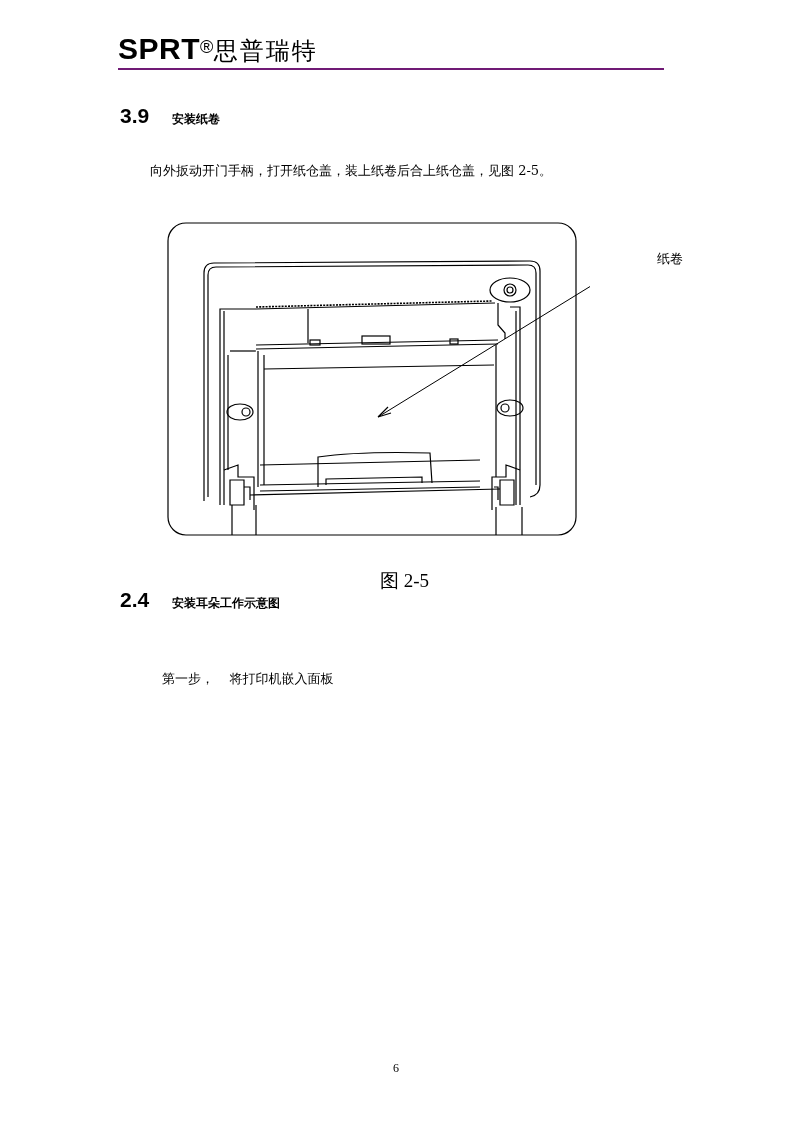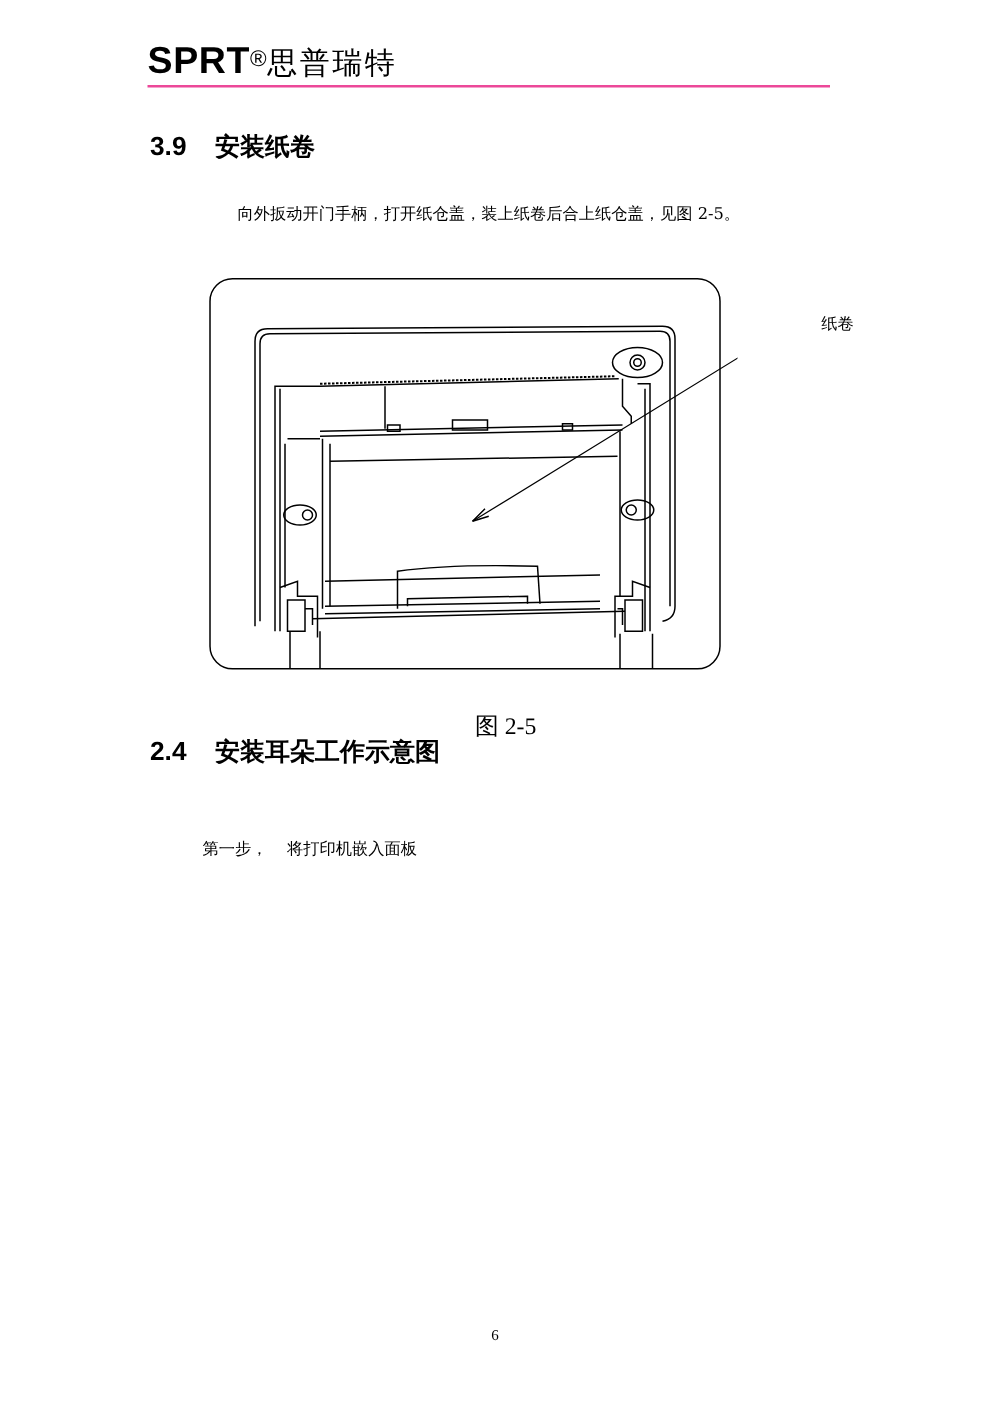--- a/index.html
+++ b/index.html
@@ -1,44 +1,44 @@
 <!DOCTYPE html>
 <html><head>
 <meta charset="utf-8">
 <style>
   html, body { margin:0; padding:0; background:#fff; }
   body { width:793px; height:1122px; position:relative; overflow:hidden; color:#000; font-family:"DejaVu Serif", serif; }
-  .header { position:absolute; left:118px; top:30px; width:546px; height:38px; border-bottom:2px solid #ec4899; }
+  .header { position:absolute; left:118px; top:30px; width:546px; height:38px; border-bottom:2px solid #701a75; }
   .brand { position:absolute; left:0; top:2px; font-family:"Liberation Sans", sans-serif; font-weight:bold; font-size:30px; letter-spacing:0.5px; line-height:34px; }
   .brand sup { font-size:18px; vertical-align:top; position:relative; top:-2px; font-weight:normal; }
   .brand-cn { font-family:"DejaVu Sans", sans-serif; font-weight:normal; font-size:24px; letter-spacing:2px; }
   .doc-title { position:absolute; right:2px; bottom:2px; font-family:"DejaVu Sans", sans-serif; font-weight:bold; font-size:13px; letter-spacing:0.5px; }
   .h2 { position:absolute; left:120px; font-family:"Liberation Sans", sans-serif; font-weight:bold; font-size:21px; }
   .h2 .num { display:inline-block; width:52px; }
-  .h2 .txt { font-family:"DejaVu Sans", sans-serif; font-size:20px;margin-top:16px; }
+  .h2 .txt { font-family:"DejaVu Sans", sans-serif; font-size:12px;margin-top:16px; }
   .para { position:absolute; font-family:"DejaVu Serif", serif; font-size:13px; }
   .figure { position:absolute; left:160px; top:215px; width:430px; height:330px; }
   .label-paper { position:absolute; left:657px; top:250px; font-size:13px; font-family:Liberation Mono, monospace; }
   .caption { position:absolute; left:380px; top:568px; font-size:19px; font-family:"Liberation Serif", serif; }
   .pageno { position:absolute; left:393px; top:1061px; font-size:12px; font-family:"Liberation Serif", serif; }
 </style>
 </head>
 <body>
 
 <div class="header">
   <div class="brand">
     <span>SPRT</span><sup>®</sup><span class="brand-cn">思普瑞特</span>
   </div>
 </div>
 
 <div class="h2" style="top:104px;">
   <span class="num">3.9</span><span class="txt">安装纸卷</span>
 </div>
 
-<div class="para" style="left:150px; top:162px;margin-left:40px;">向外扳动开门手柄，打开纸仓盖，装上纸卷后合上纸仓盖，见图 2-5。</div>
+<div class="para" style="left:150px; top:162px;">向外扳动开门手柄，打开纸仓盖，装上纸卷后合上纸仓盖，见图 2-5。</div>
 
 <div class="figure">
   <svg width="430" height="330" viewBox="0 0 430 330" xmlns="http://www.w3.org/2000/svg" fill="none" stroke="#000" stroke-width="1.2">
 
     <rect x="8" y="8" width="408" height="312" rx="18" ry="18"></rect>
 
     <path d="M44 286 L44 58 Q44 48 54 48 L370 46 Q380 46 380 56 L380 270 Q380 280 370 282"></path>
     <path d="M48 282 L48 60 Q48 52 56 52 L368 50 Q376 50 376 58 L376 270"></path>
 
     <path d="M60 290 L60 94 L96 94"></path>

